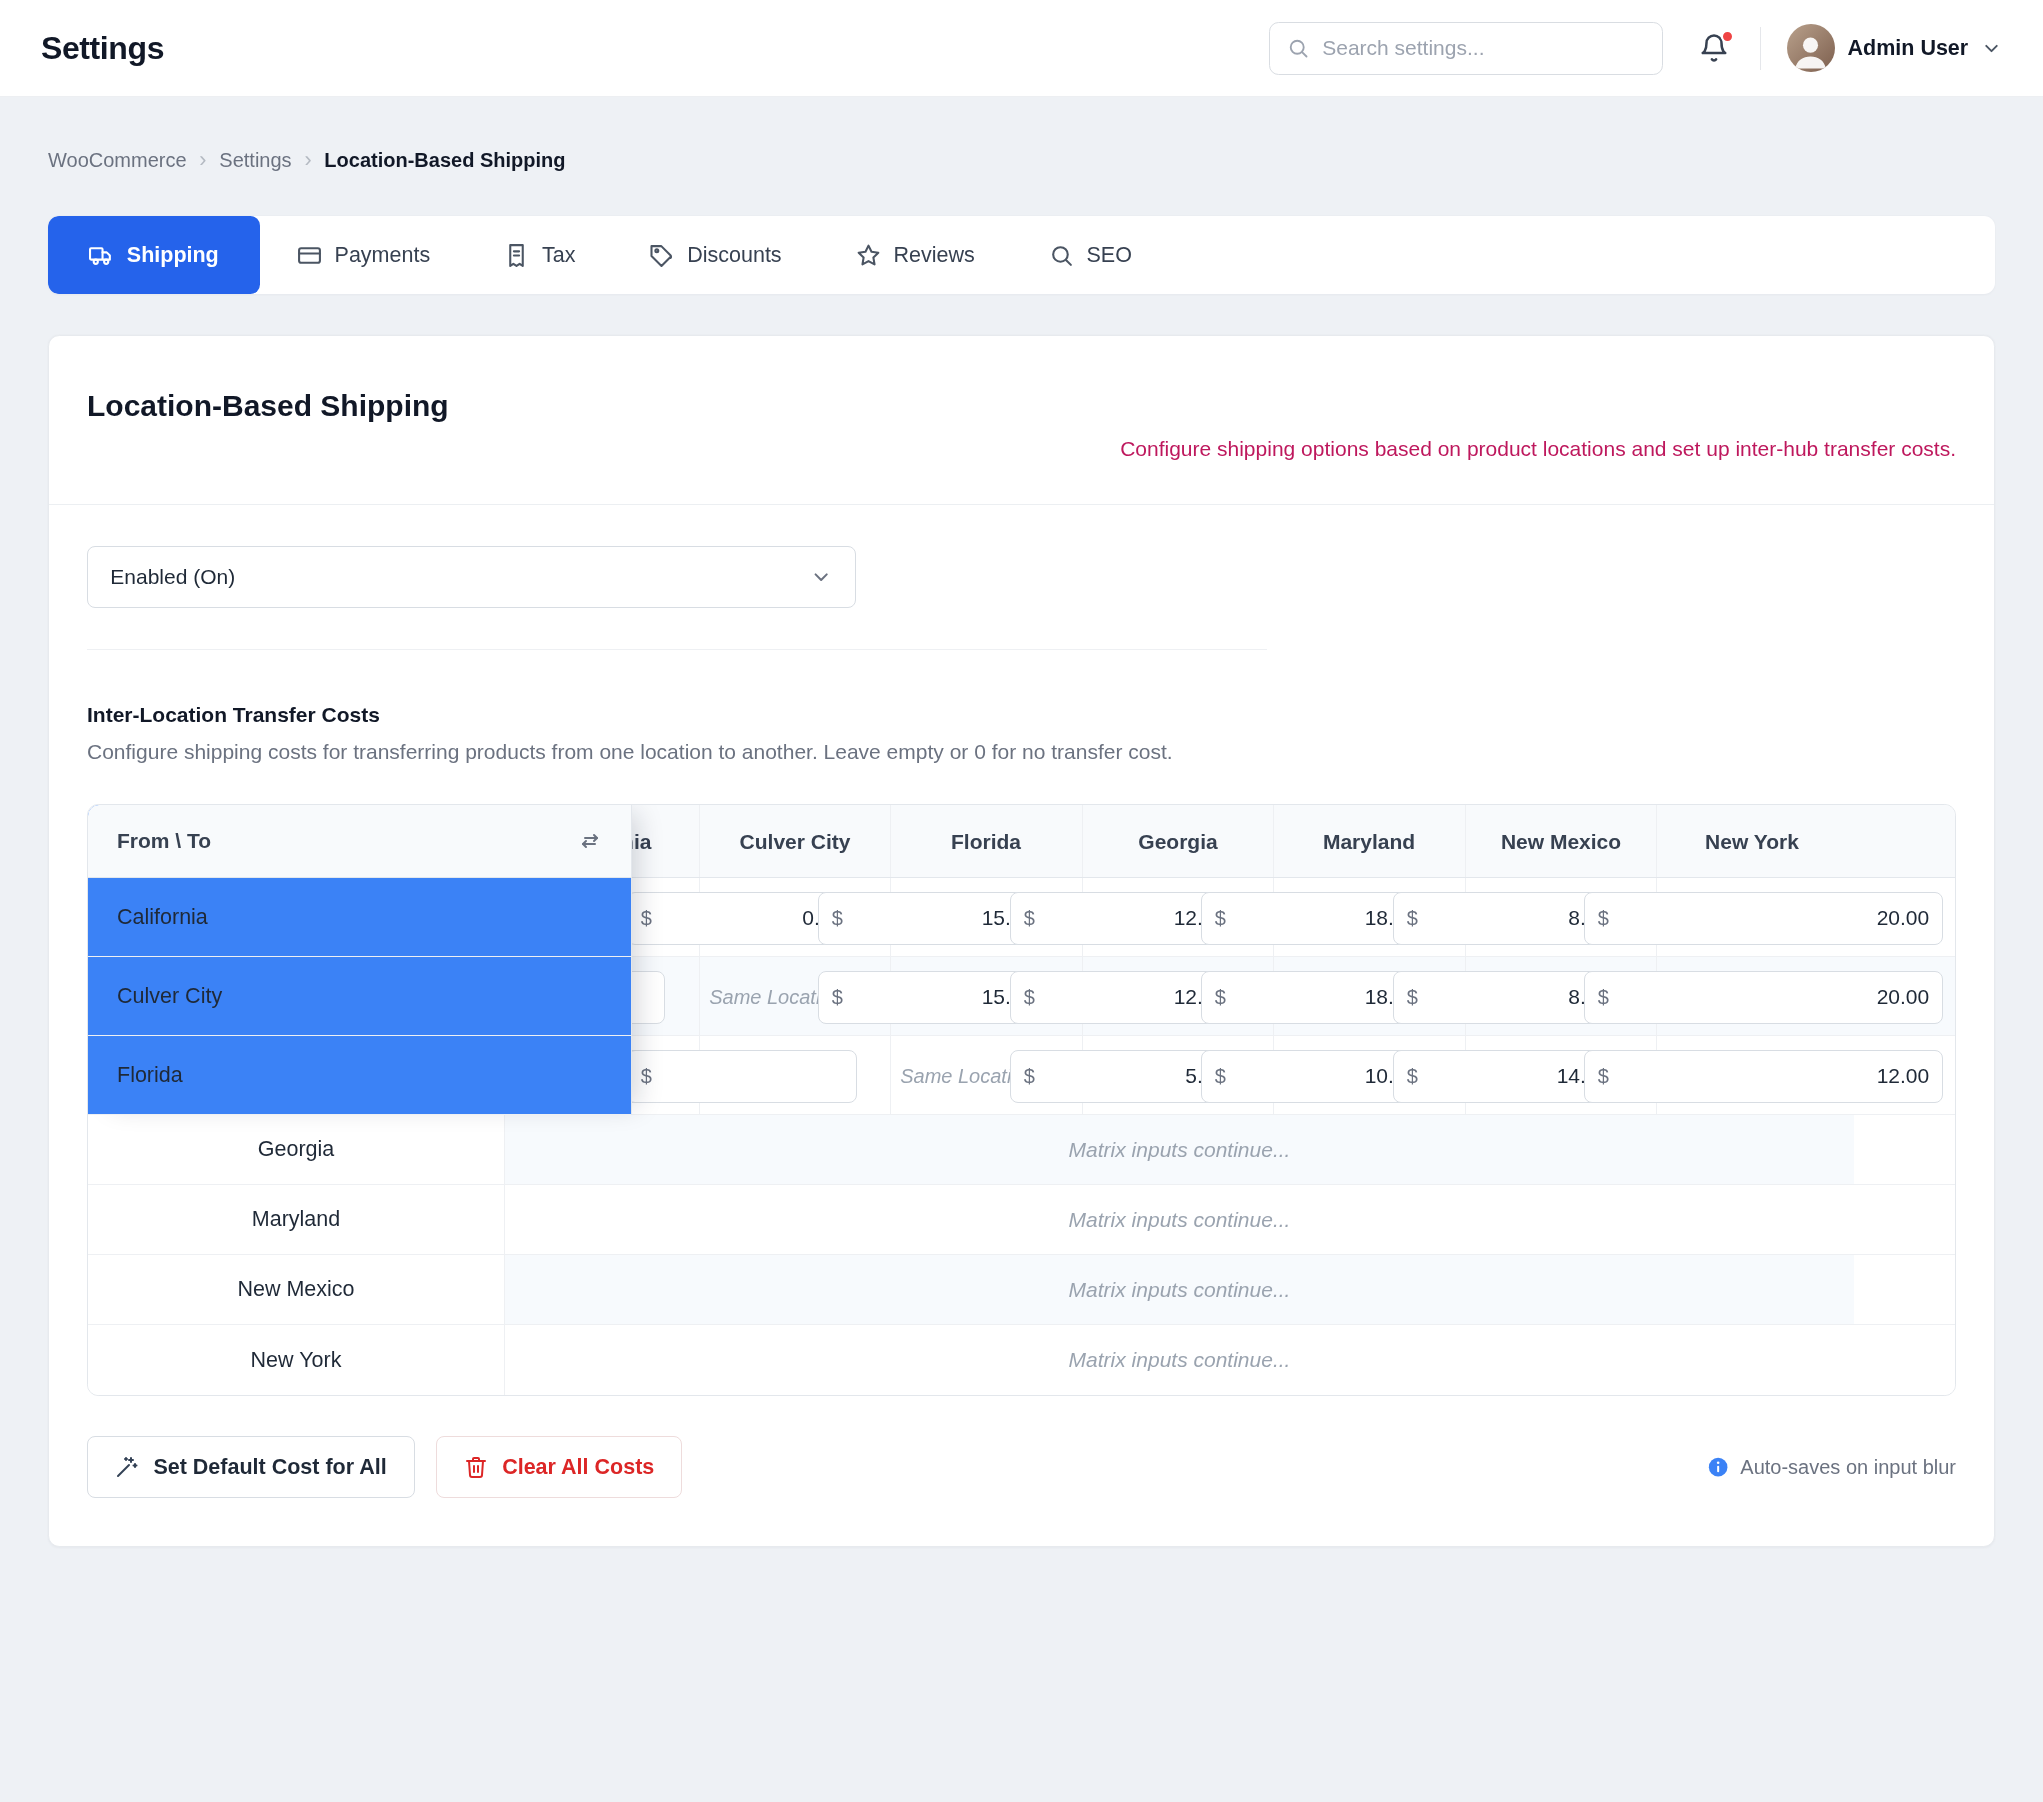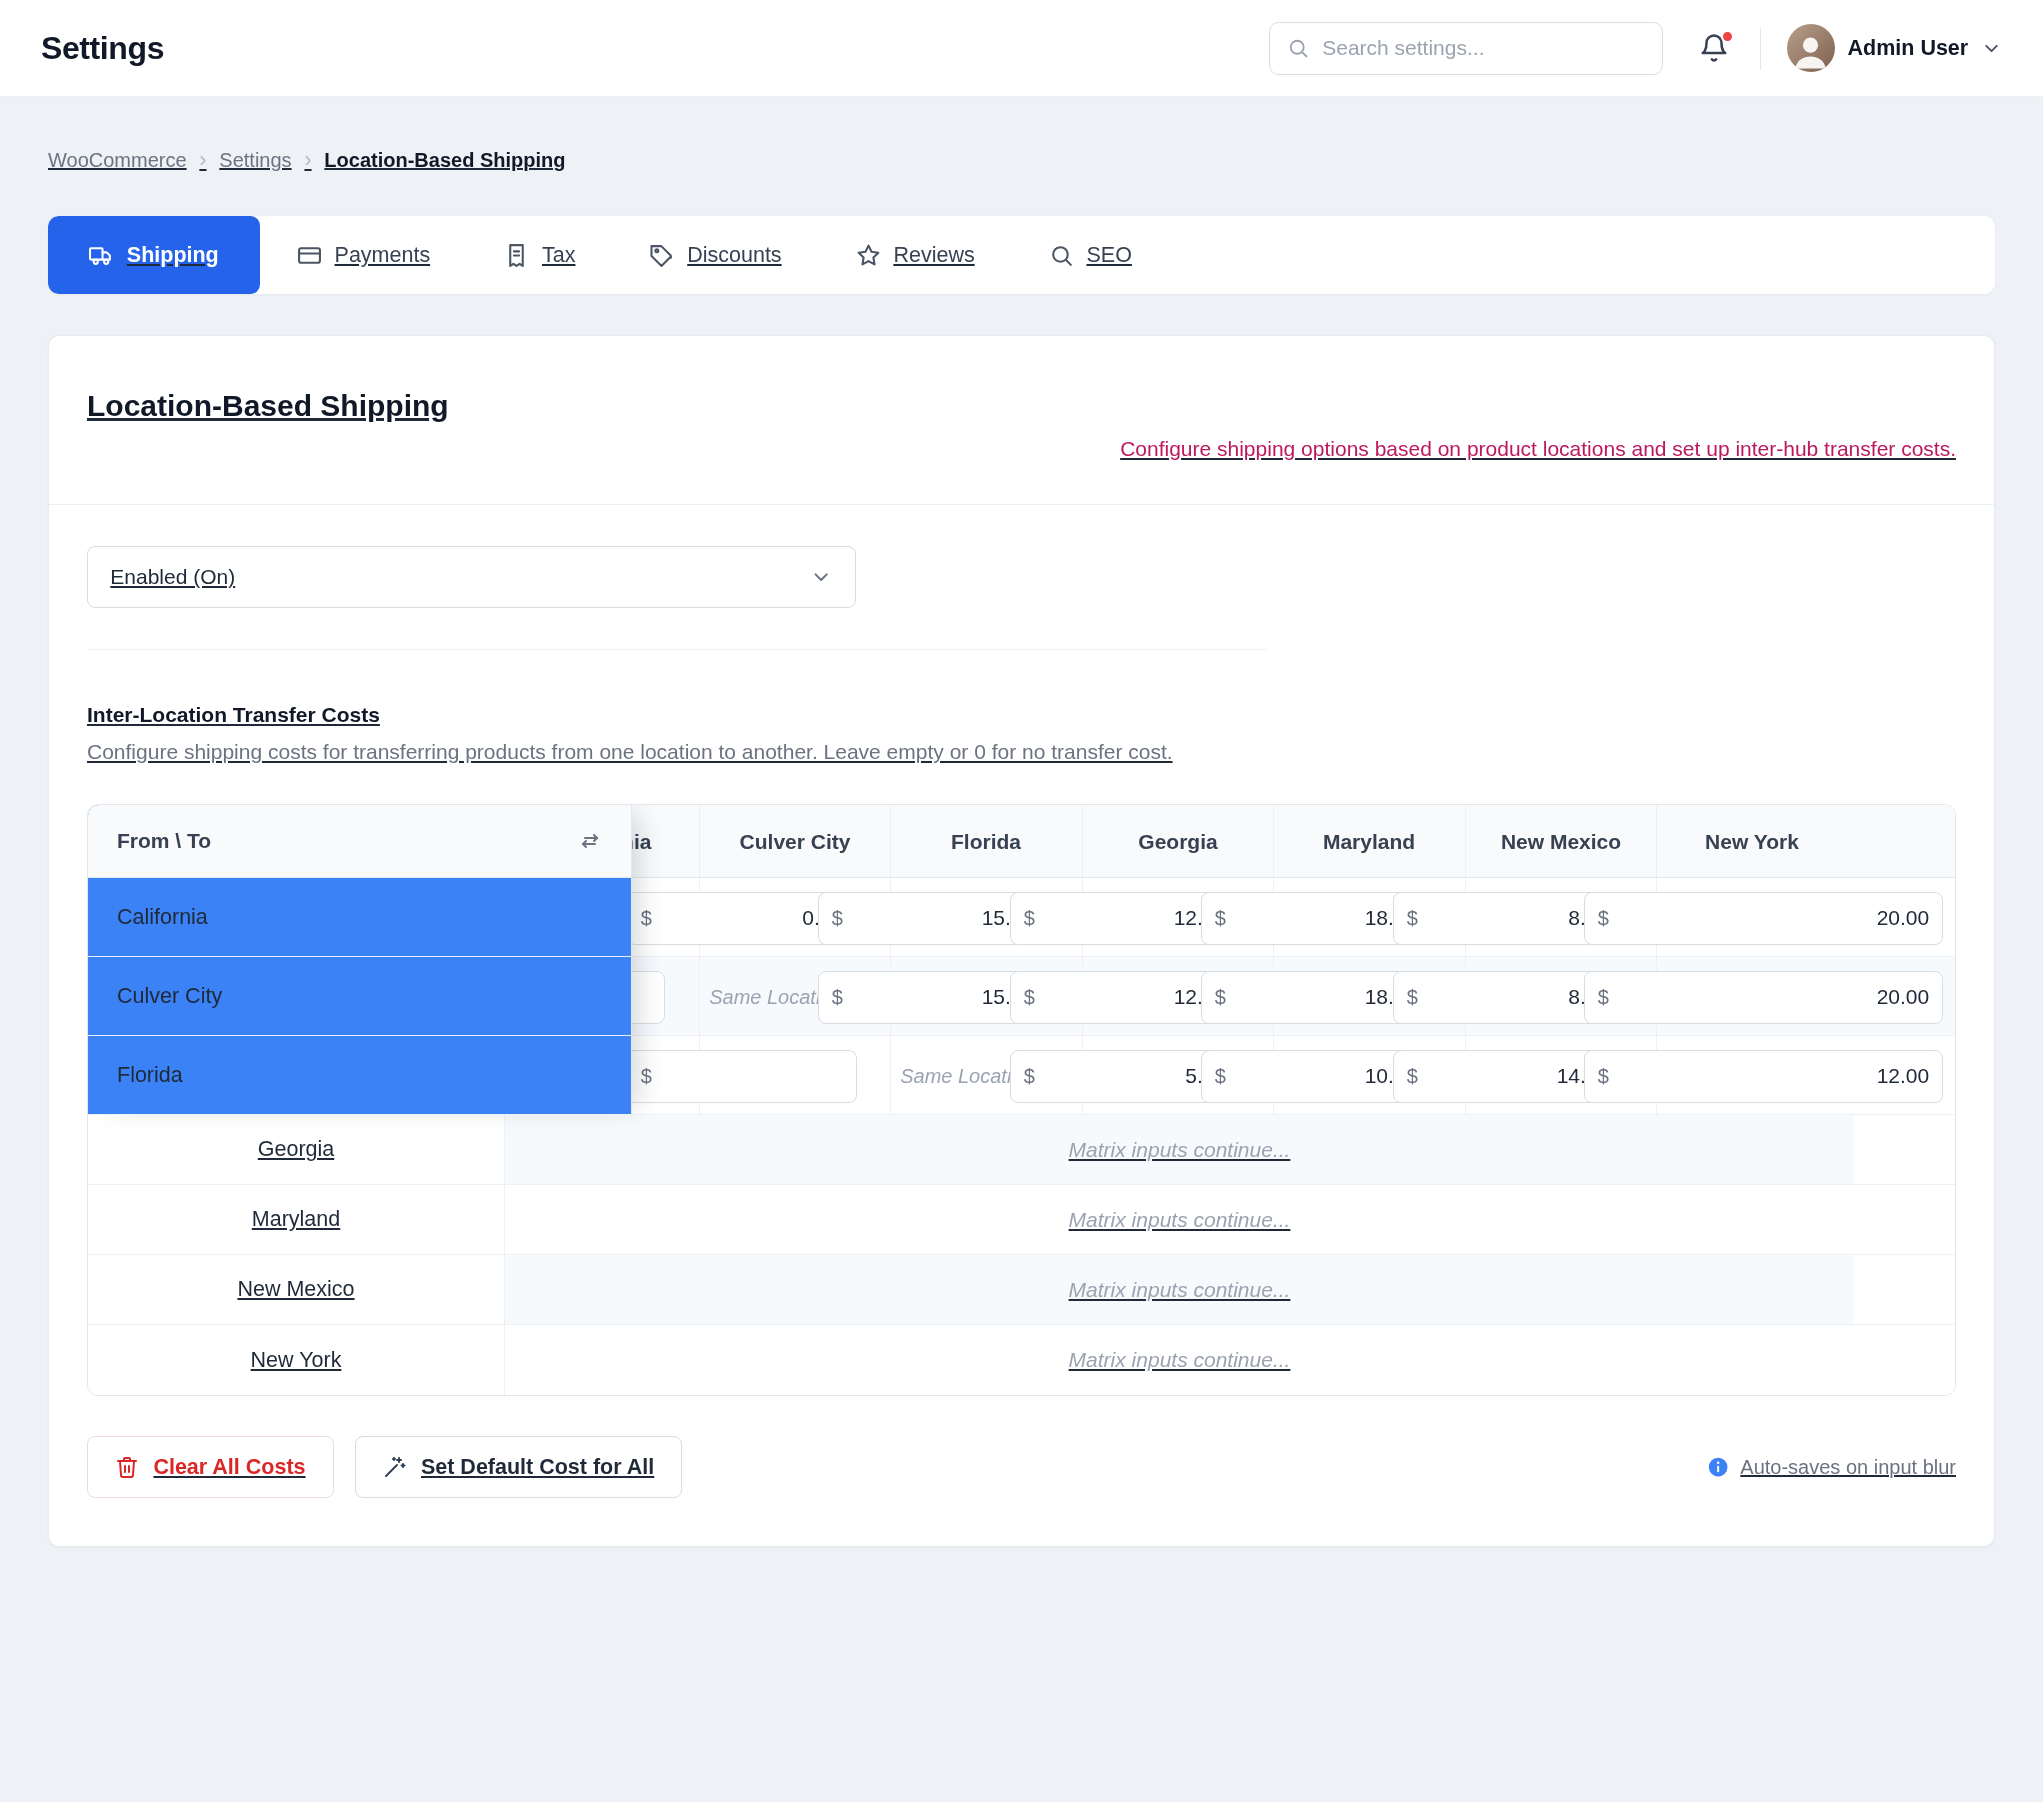--- a/index.html
+++ b/index.html
@@ -43,21 +43,21 @@
     width: 48px; height: 48px; border-radius: 50%; overflow: hidden;
     background: linear-gradient(135deg, #b9a18c 0%, #7d5f4e 100%);
     display: flex; align-items: flex-end; justify-content: center;
   }
   .avatar svg { width: 43px; height: 43px; }
   .uname { font-size: 21.5px; font-weight: 700; color: #111827; }
   .chev { color: #4b5563; }
   .chev svg { width: 21px; height: 21px; }
 
   
-  .content { padding: 0 48px; text-decoration: underline; }
+  .content { padding: 0 48px; }
   .breadcrumb { margin-top: 51px; display: flex; align-items: center; gap: 12.8px; font-size: 20px; }
   .crumb { color: #6b7280; cursor: pointer; }
   .crumb.current { color: #111827; font-weight: 600; cursor: default; }
   .crumb-sep { color: #b4bac2; font-size: 21.5px; }
 
   .tabbar {
     margin-top: 43px; height: 78px; background: #fff; border-radius: 11.2px;
     display: flex; align-items: stretch; overflow: hidden;
     box-shadow: 0 0.8px 2.4px rgba(16,24,40,0.04);
   }
@@ -463,45 +463,45 @@
           <div class="m-pfill"></div>
         </div>
         <div class="m-prow">
           <div class="m-plabel">New York</div>
           <div class="m-pmid">Matrix inputs continue...</div>
           <div class="m-pfill"></div>
         </div>
       </div>
 
     <div class="actions">
-      <button class="btn danger">
-        <span class="icn">
-          <svg viewBox="0 0 24 24" fill="none" stroke="currentColor" stroke-width="2" stroke-linecap="round" stroke-linejoin="round">
-              <path d="M3 6h18"></path>
-              <path d="M19 6l-1 14a2 2 0 0 1-2 2H8a2 2 0 0 1-2-2L5 6"></path>
-              <path d="M10 11v6M14 11v6"></path>
-              <path d="M9 6V4a1 1 0 0 1 1-1h4a1 1 0 0 1 1 1v2"></path>
-            </svg>
-        </span>
-        <span>Clear All Costs</span>
-      </button>
       <button class="btn">
         <span class="icn">
           <svg viewBox="0 0 24 24" fill="none" stroke="currentColor" stroke-width="2" stroke-linecap="round">
               <path d="M3 21L14 10"></path>
               <path d="M16 3v4"></path>
               <path d="M14 5h4"></path>
               <path d="M20 9v3"></path>
               <path d="M18.5 10.5h3"></path>
               <path d="M11 3v2"></path>
               <path d="M10 4h2"></path>
             </svg>
         </span>
         <span>Set Default Cost for All</span>
       </button>
+      <button class="btn danger">
+        <span class="icn">
+          <svg viewBox="0 0 24 24" fill="none" stroke="currentColor" stroke-width="2" stroke-linecap="round" stroke-linejoin="round">
+              <path d="M3 6h18"></path>
+              <path d="M19 6l-1 14a2 2 0 0 1-2 2H8a2 2 0 0 1-2-2L5 6"></path>
+              <path d="M10 11v6M14 11v6"></path>
+              <path d="M9 6V4a1 1 0 0 1 1-1h4a1 1 0 0 1 1 1v2"></path>
+            </svg>
+        </span>
+        <span>Clear All Costs</span>
+      </button>
       <div class="autosave">
         <span class="icn">
           <svg viewBox="0 0 24 24">
               <circle cx="12" cy="12" r="10" style="fill:var(--info,#3b82f6)"></circle>
               <rect x="10.9" y="10.4" width="2.2" height="7.2" rx="1.1" fill="#fff"></rect>
               <circle cx="12" cy="7.3" r="1.4" fill="#fff"></circle>
             </svg>
         </span>
         <span>Auto-saves on input blur</span>
       </div>

